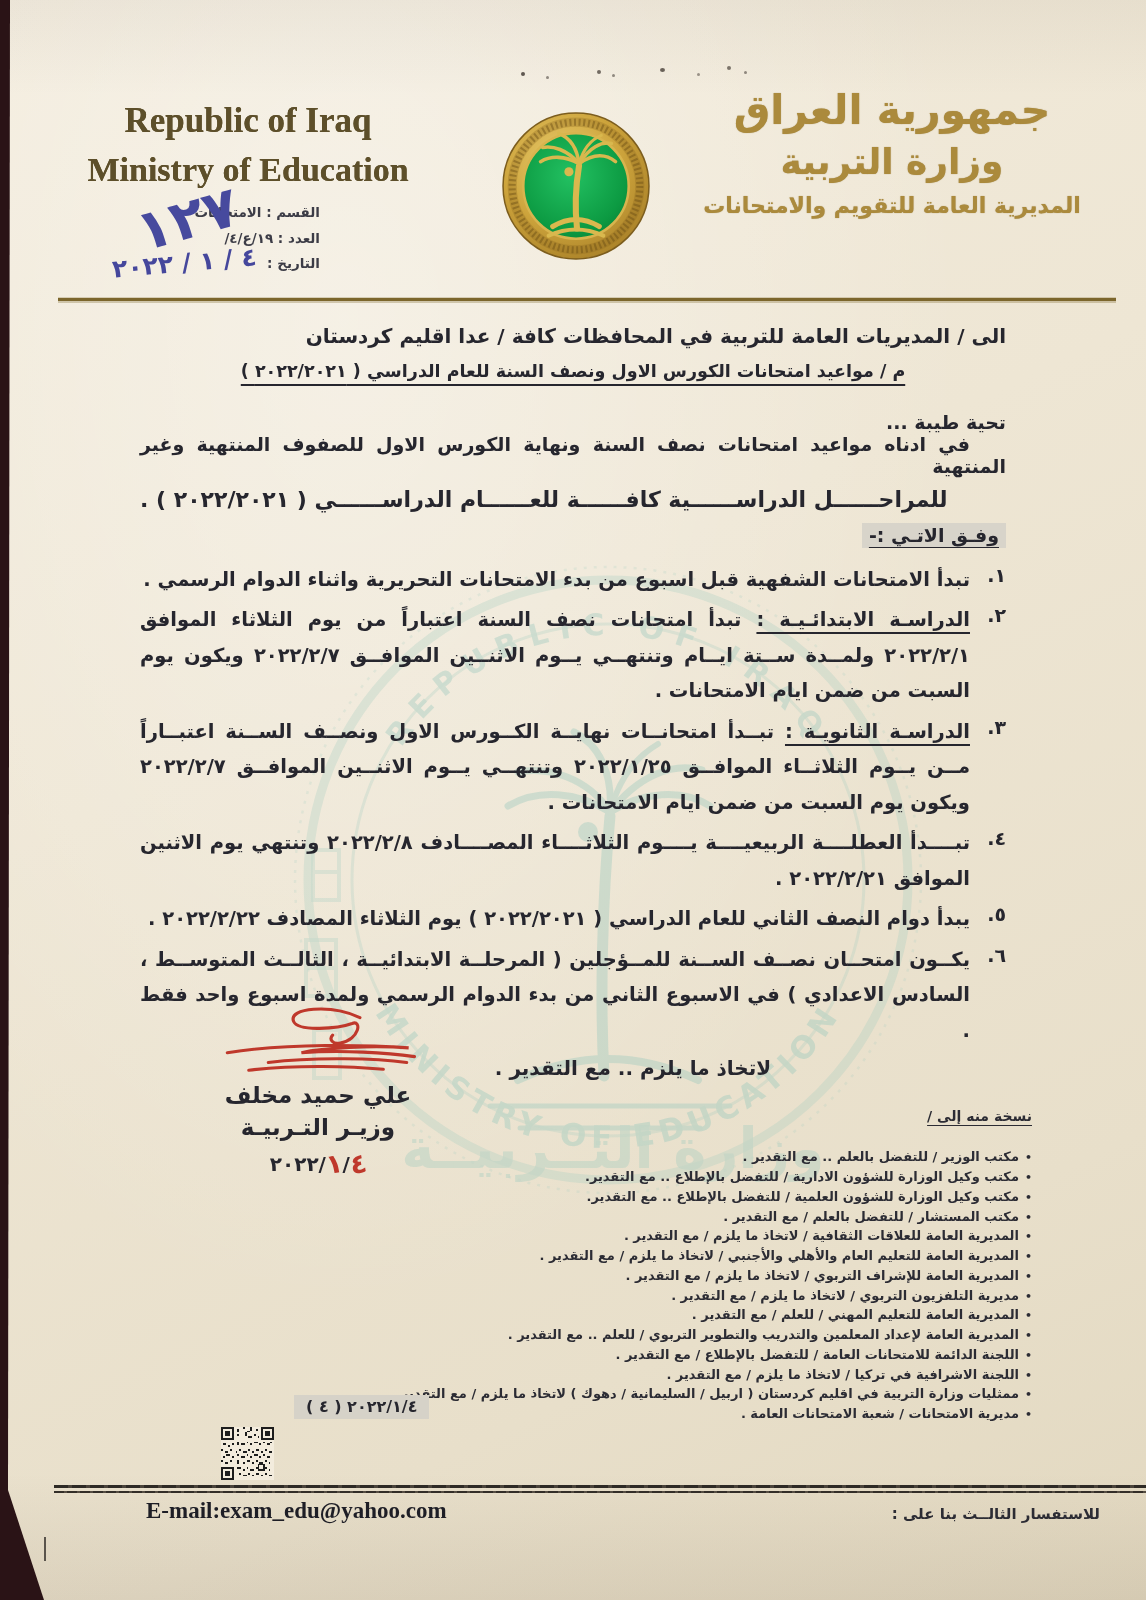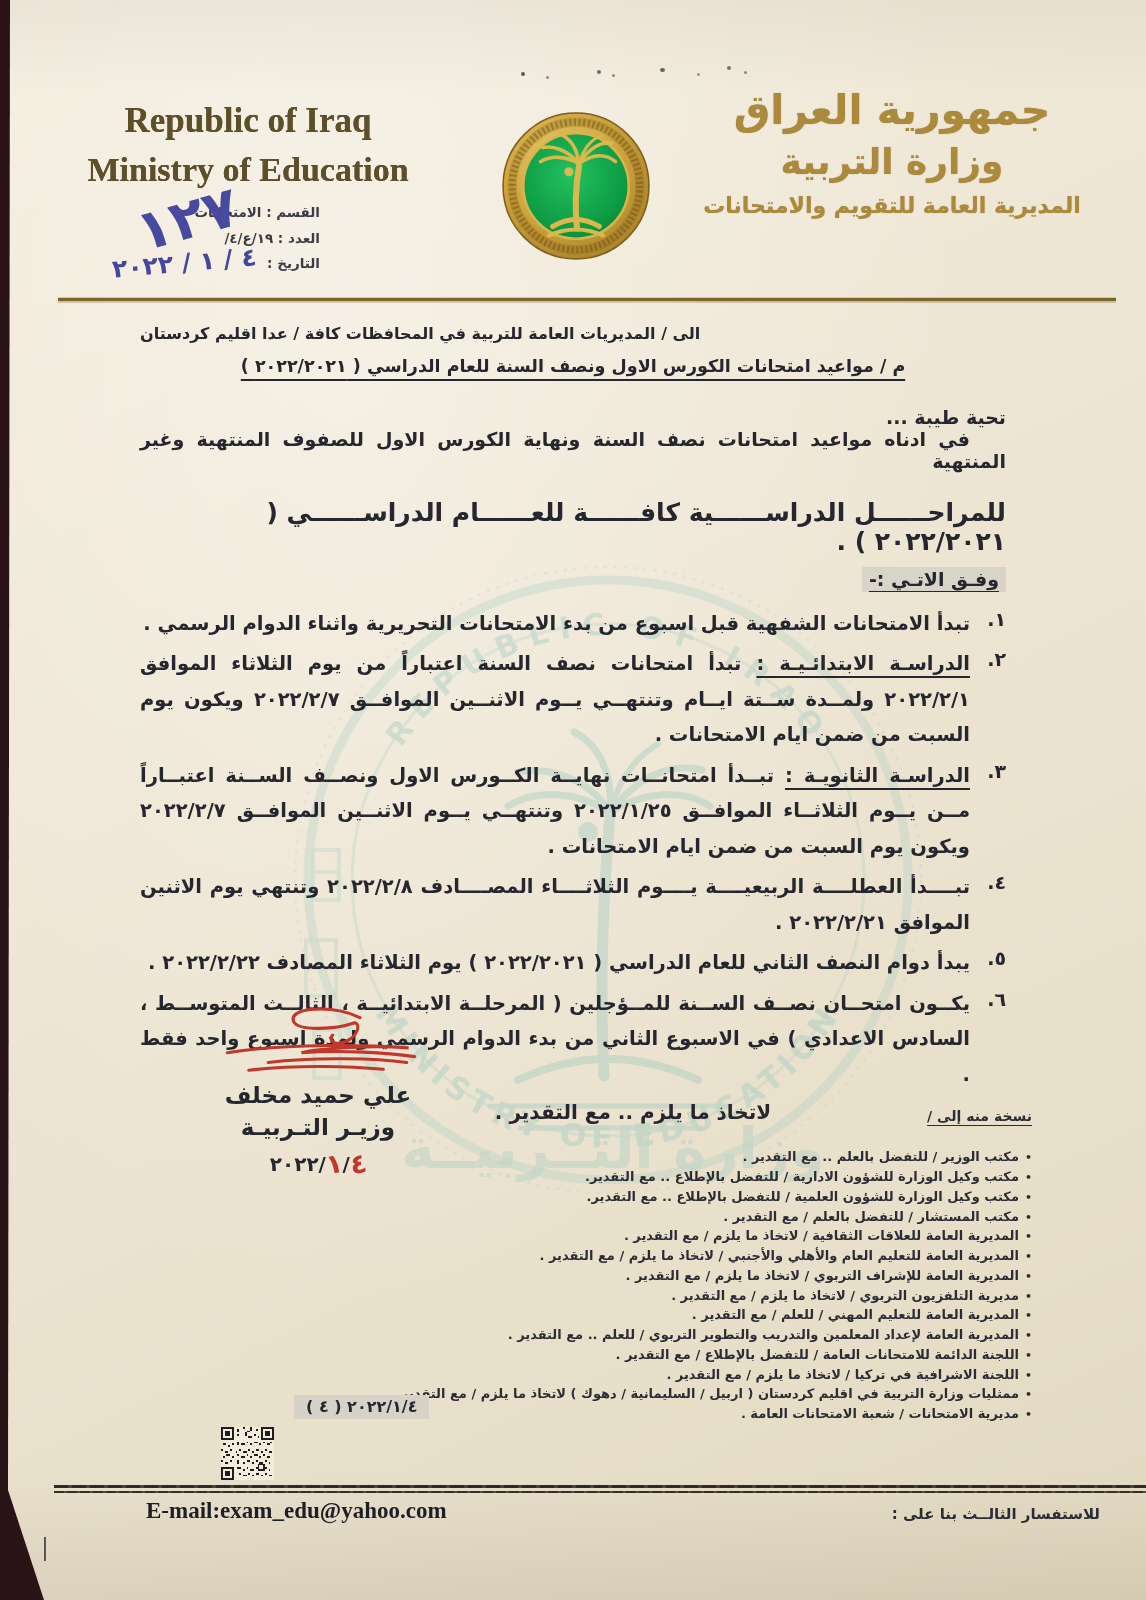--- a/index.html
+++ b/index.html
@@ -40,26 +40,26 @@
 
   .gold-rule{position:absolute;left:58px;top:298px;width:1058px;height:3px;background:#7c662c;
              box-shadow:0 2px 0 rgba(124,102,44,.30), 0 -1px 0 rgba(124,102,44,.25);}
 
   
   .watermark{position:absolute;left:218px;top:520px;width:820px;height:740px;opacity:.5;z-index:1;pointer-events:none;}
 
   
   .main{position:absolute;right:140px;top:324px;width:866px;direction:rtl;color:#26262e;
         font-weight:bold;z-index:2;}
-  .to-line{text-align:left;font-size:16px;}
+  .to-line{text-align:right;font-size:20px;}
   .subject{text-align:center;font-size:17.5px;margin-top:13px;}
   .subject span{text-decoration:underline;text-underline-offset:7px;text-decoration-thickness:1.5px;}
   .greeting{font-size:19px;margin-top:30px;}
   .intro1{font-size:19px;text-indent:36px;text-align:justify;}
-  .intro2{font-size:25px;margin-top:26px;text-align:right;}
+  .intro2{font-size:22px;margin-top:10px;text-align:left;}
   .following{font-size:19px;margin-top:12px;}
   .following span{background:#d8d4ca;padding:1px 7px 2px;text-decoration:underline;text-underline-offset:5px;}
   .items{margin-top:16px;}
   .item{display:flex;direction:rtl;margin-bottom:5px;}
   .item .num{width:36px;flex:0 0 36px;font-size:19px;padding-top:2px;}
   .item .itxt{flex:1;font-size:19.5px;line-height:1.82;text-align:justify;}
   .item .lead{text-decoration:underline;text-underline-offset:6px;text-decoration-thickness:1.5px;}
   .closing{text-align:center;font-size:20px;margin-top:8px;margin-left:120px;}
 
   

